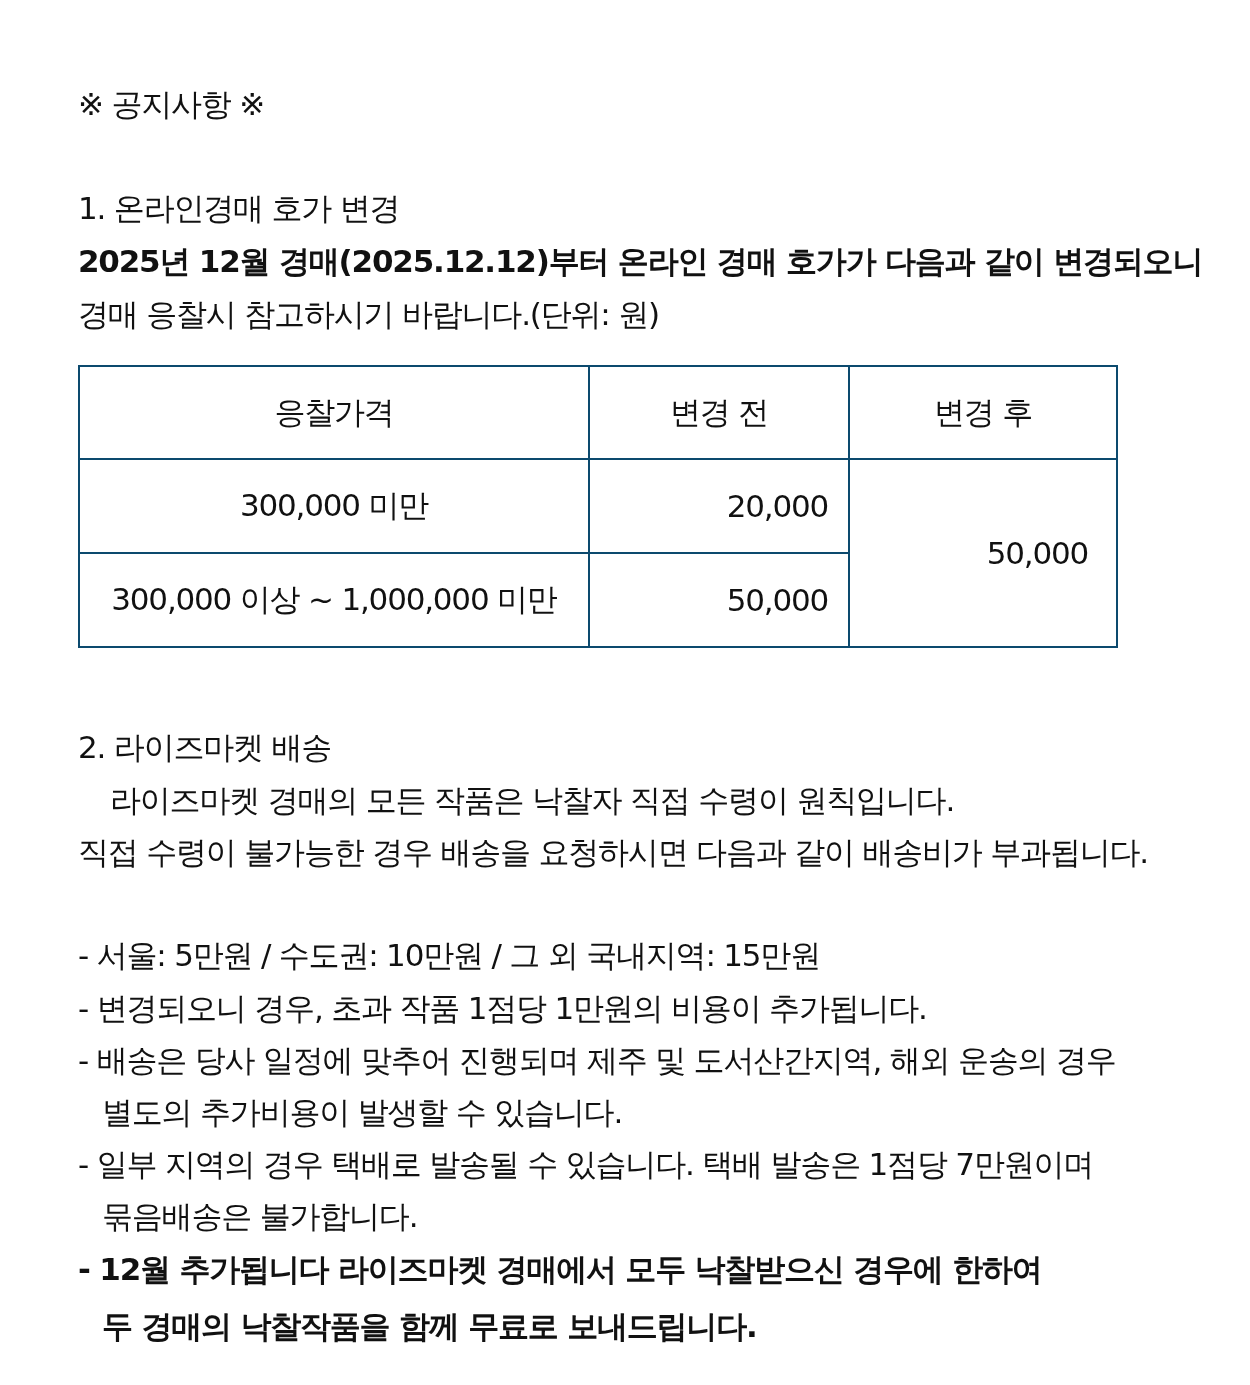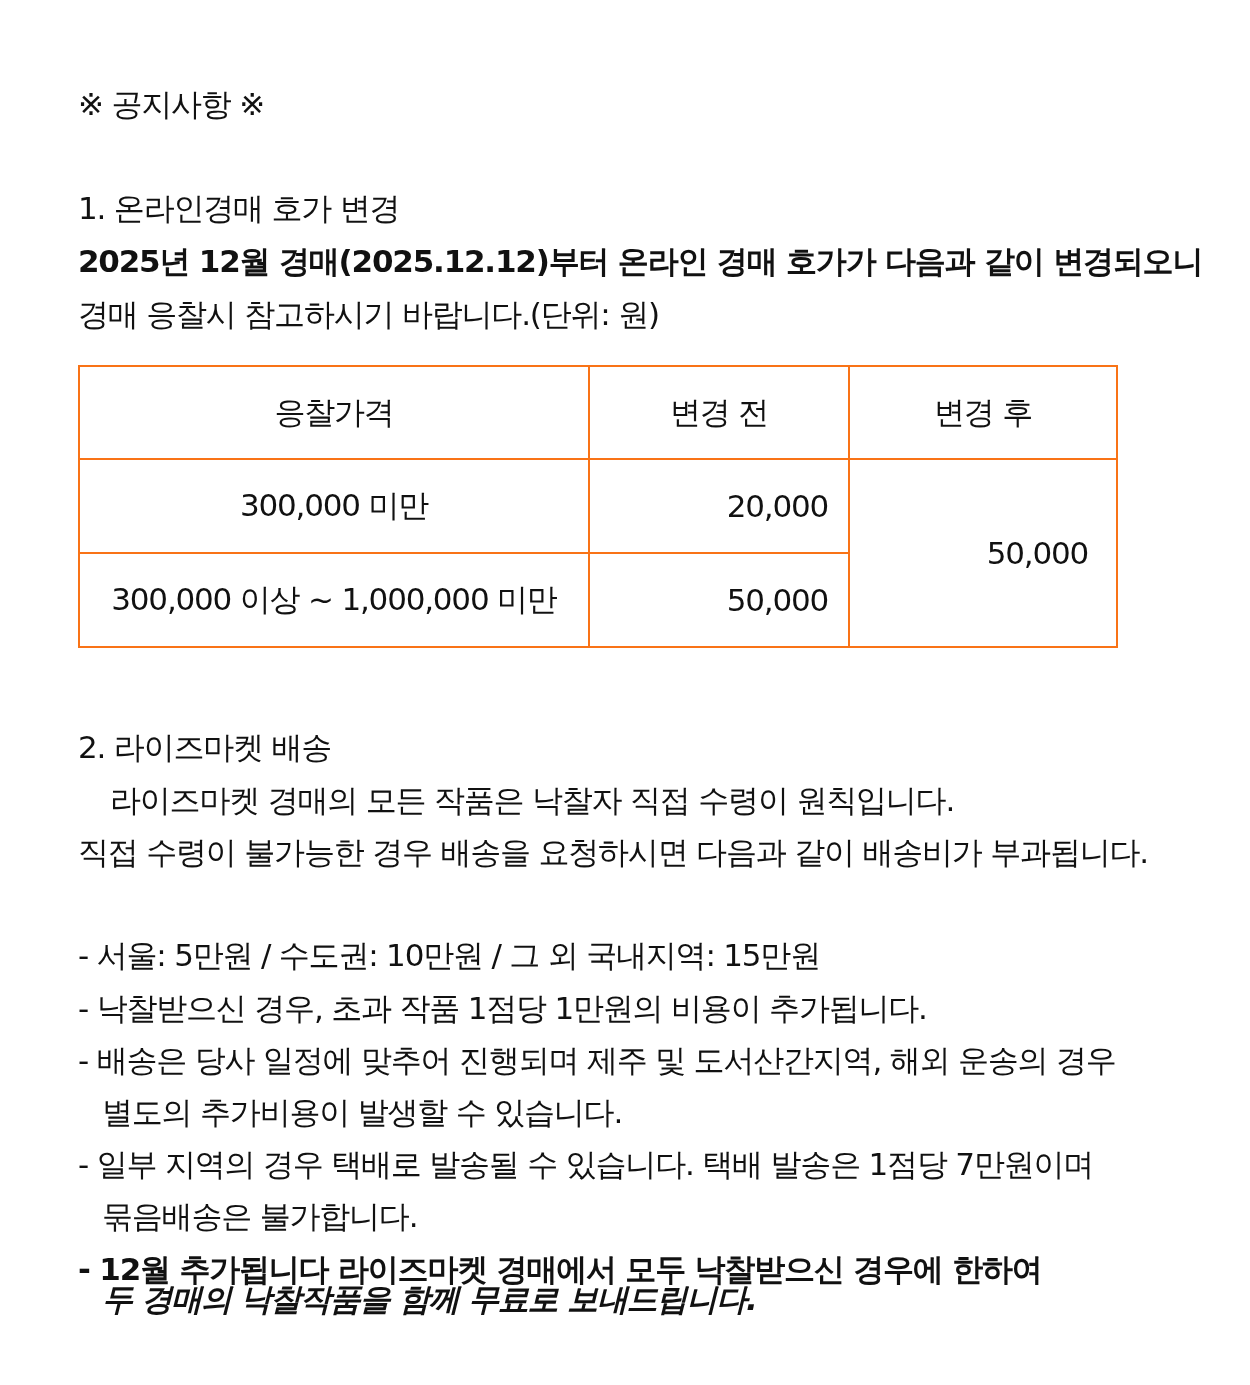--- a/index.html
+++ b/index.html
@@ -37,21 +37,21 @@
       left: 0;
       top: 365px;
       width: 1038px;
       height: 282px;
       border-collapse: collapse;
       table-layout: fixed;
       font-size: 31px;
       letter-spacing: -1.2px;
     }
     table.bid td, table.bid th {
-      border: 2px solid #f97316;
+      border: 2px solid #0c4a6e;
       font-weight: normal;
       padding: 0;
     }
     table.bid th { height: 91px; text-align: center; }
     table.bid td { height: 92px; }
     .c-left { text-align: center; }
     .c-right { text-align: right; padding-right: 20px !important; }
     .c-after { text-align: right; padding-right: 28px !important; font-weight: bold; }
   </style>
 </head>
@@ -87,21 +87,21 @@
       <td class="c-right">50,000</td>
     </tr>
   </tbody>
     </table>
 
   <div class="line" style="top:727px;">2. 라이즈마켓 배송</div>
   <div class="line" style="top:780px;margin-left:32px;">라이즈마켓 경매의 모든 작품은 낙찰자 직접 수령이 원칙입니다.</div>
   <div class="line" style="top:832px;">직접 수령이 불가능한 경우 배송을 요청하시면 다음과 같이 배송비가 부과됩니다.</div>
 
   <div class="line" style="top:935px;text-align:right;">- 서울: 5만원 / 수도권: 10만원 / 그 외 국내지역: 15만원</div>
-  <div class="line" style="top:988px;">- 낙찰받으신 경우, 초과 작품 1점당 1만원의 비용이 추가됩니다.</div>
+  <div class="line" style="top:988px;">- 변경되오니 경우, 초과 작품 1점당 1만원의 비용이 추가됩니다.</div>
   <div class="line" style="top:1040px;">- 배송은 당사 일정에 맞추어 진행되며 제주 및 도서산간지역, 해외 운송의 경우</div>
   <div class="line indent" style="top:1092px;">별도의 추가비용이 발생할 수 있습니다.</div>
   <div class="line" style="top:1144px;">- 일부 지역의 경우 택배로 발송될 수 있습니다. 택배 발송은 1점당 7만원이며</div>
   <div class="line indent" style="top:1196px;">묶음배송은 불가합니다.</div>
   <div class="line bold" style="top:1249px;">- 12월 추가됩니다 라이즈마켓 경매에서 모두 낙찰받으신 경우에 한하여</div>
-  <div class="line bold indent" style="top:1279px;font-style:italic;">두 경매의 낙찰작품을 함께 무료로 보내드립니다.</div>
+  <div class="line bold indent" style="top:1306px;">두 경매의 낙찰작품을 함께 무료로 보내드립니다.</div>
 
 </div>
 
 </body></html>

